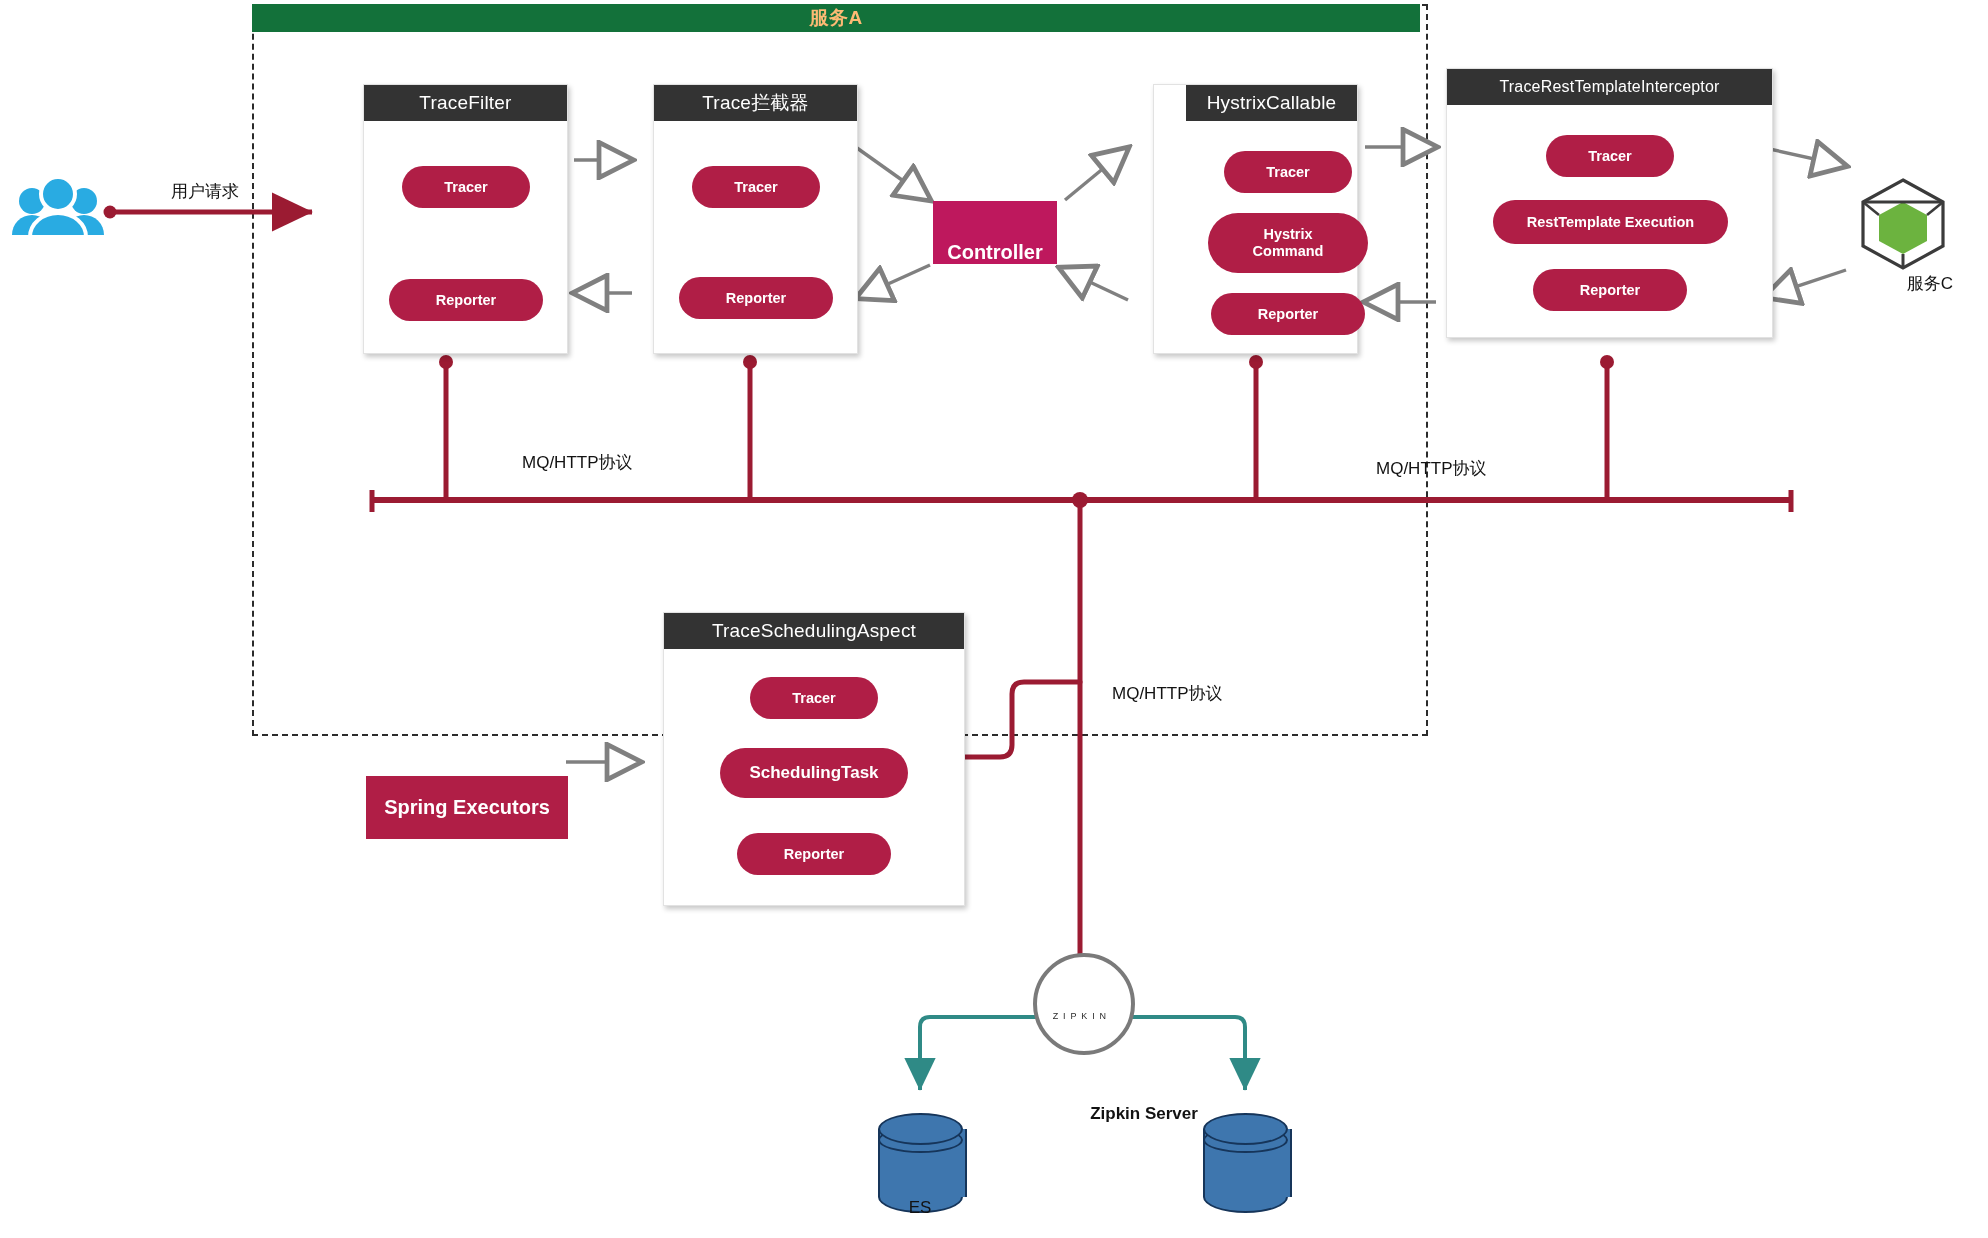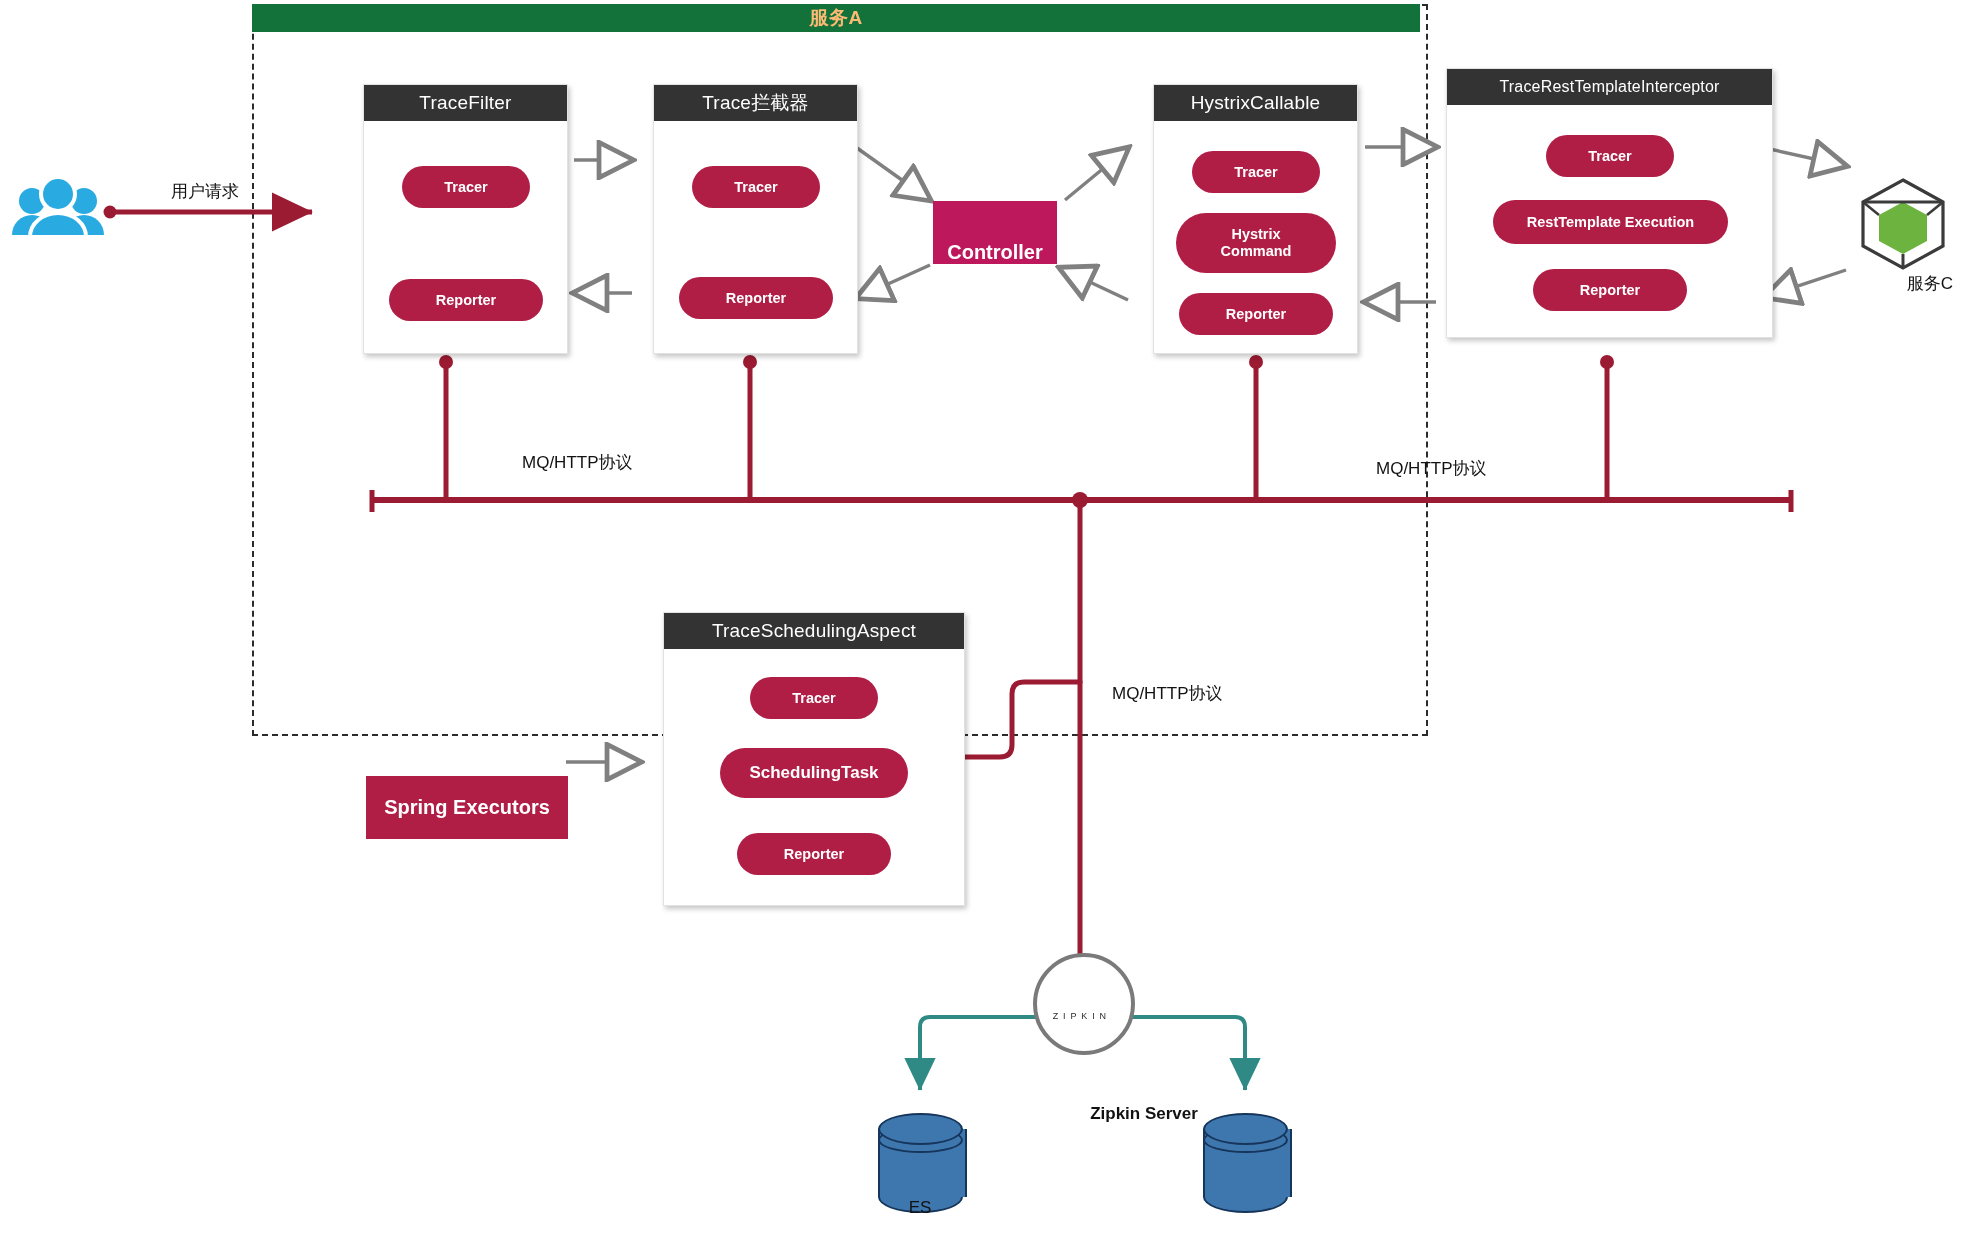--- a/index.html
+++ b/index.html
@@ -165,21 +165,21 @@
     <div class="card-body">
       <div class="pill" style="left:38px;top:45px;width:128px;height:42px;">Tracer</div>
       <div class="pill" style="left:25px;top:156px;width:154px;height:42px;">Reporter</div>
     </div>
   </div>
 
   <div class="teal-box" style="left:933px;top:201px;width:124px;height:63px;">
     <span>Controller</span>
   </div>
 
-  <div class="card" style="left:1145px;top:84px;width:205px;height:270px;">
+  <div class="card" style="left:1145px;top:84px;width:205px;height:270px;padding-left:32px;">
     <div class="card-hd">HystrixCallable</div>
     <div class="card-body">
       <div class="pill" style="left:38px;top:30px;width:128px;height:42px;">Tracer</div>
       <div class="pill" style="left:22px;top:92px;width:160px;height:60px;">Hystrix
 Command</div>
       <div class="pill" style="left:25px;top:172px;width:154px;height:42px;">Reporter</div>
     </div>
   </div>
 
   <div class="card" style="left:1438px;top:68px;width:327px;height:270px;">

